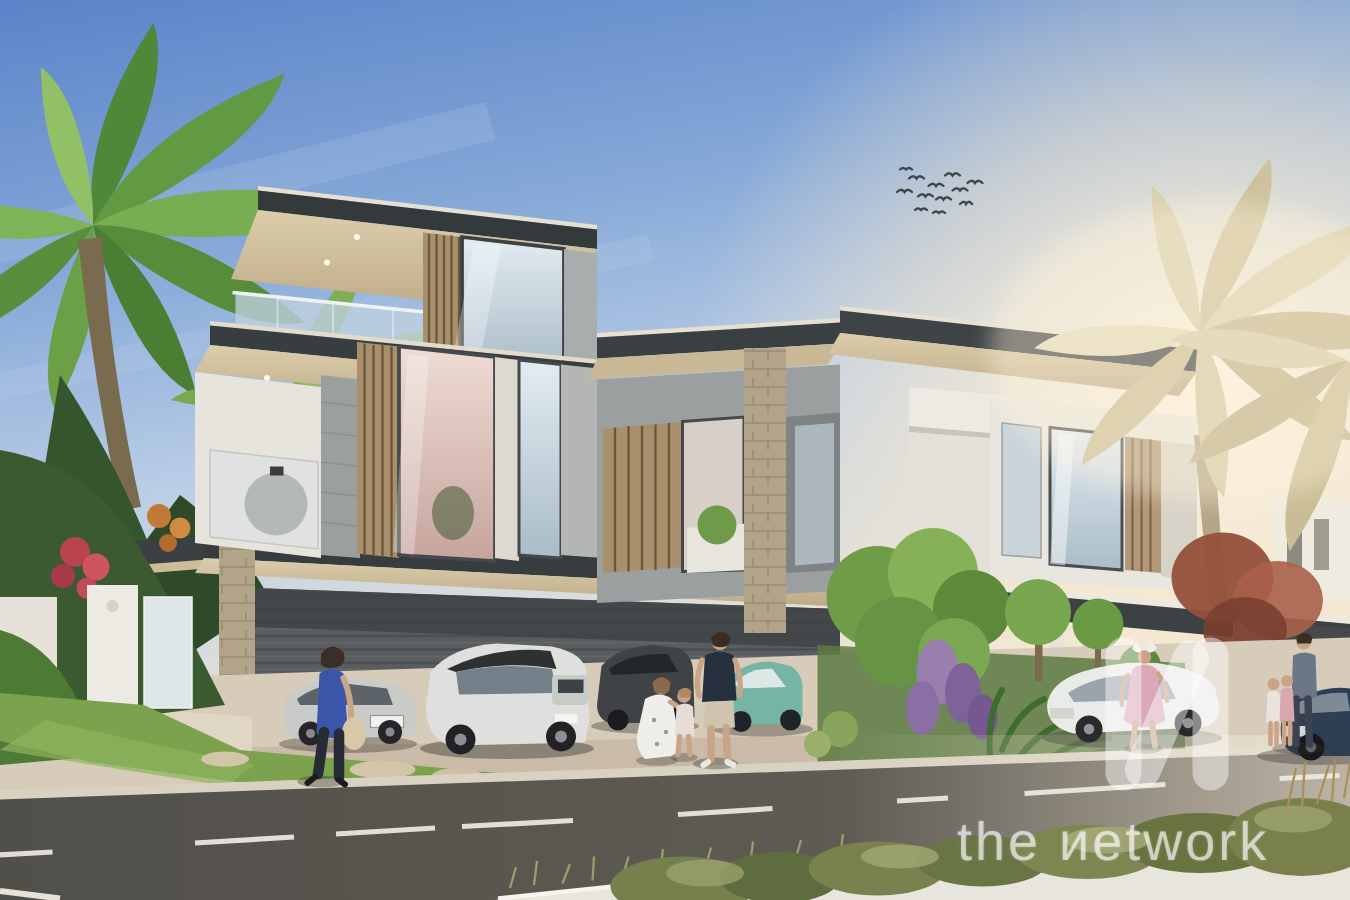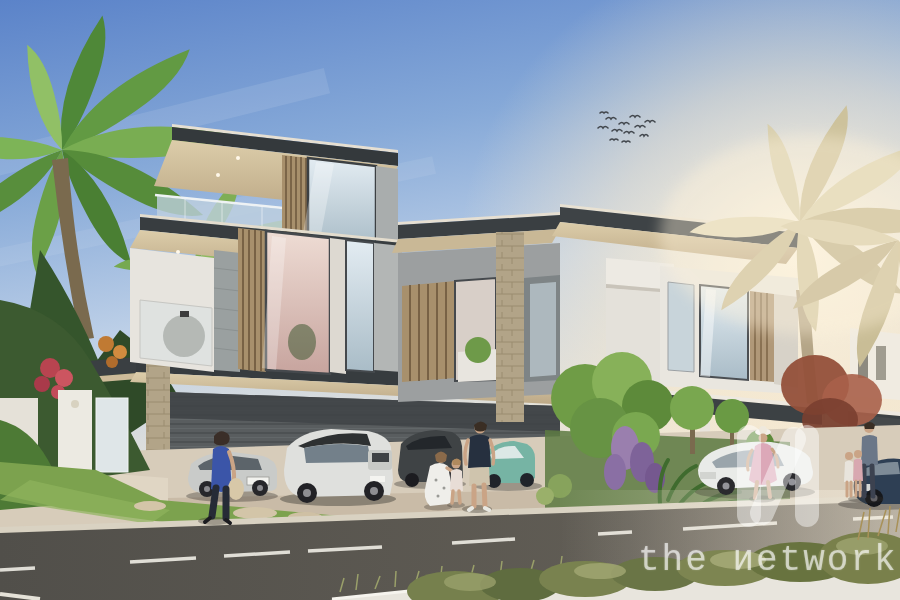--- a/index.html
+++ b/index.html
@@ -1,17 +1,17 @@
 <!DOCTYPE html>
 <html><head>
 <meta charset="utf-8">
 <style>
   html,body{margin:0;padding:0;background:#222;}
   .stage{position:relative;width:900px;height:600px;overflow:hidden;
-         font-family:Liberation Mono, monospace;}
+         font-family:Liberation Sans, sans-serif;}
   .stage svg{position:absolute;left:0;top:0;display:block;}
   .watermark-text{
     position:absolute;left:638px;top:540px;width:270px;
     font-size:36px;font-weight:400;letter-spacing:2px;
     color:rgba(255,255,255,0.60);white-space:nowrap;
     text-shadow:0 0 2px rgba(255,255,255,0.25);
     pointer-events:none;
   }
 </style>
 </head>

